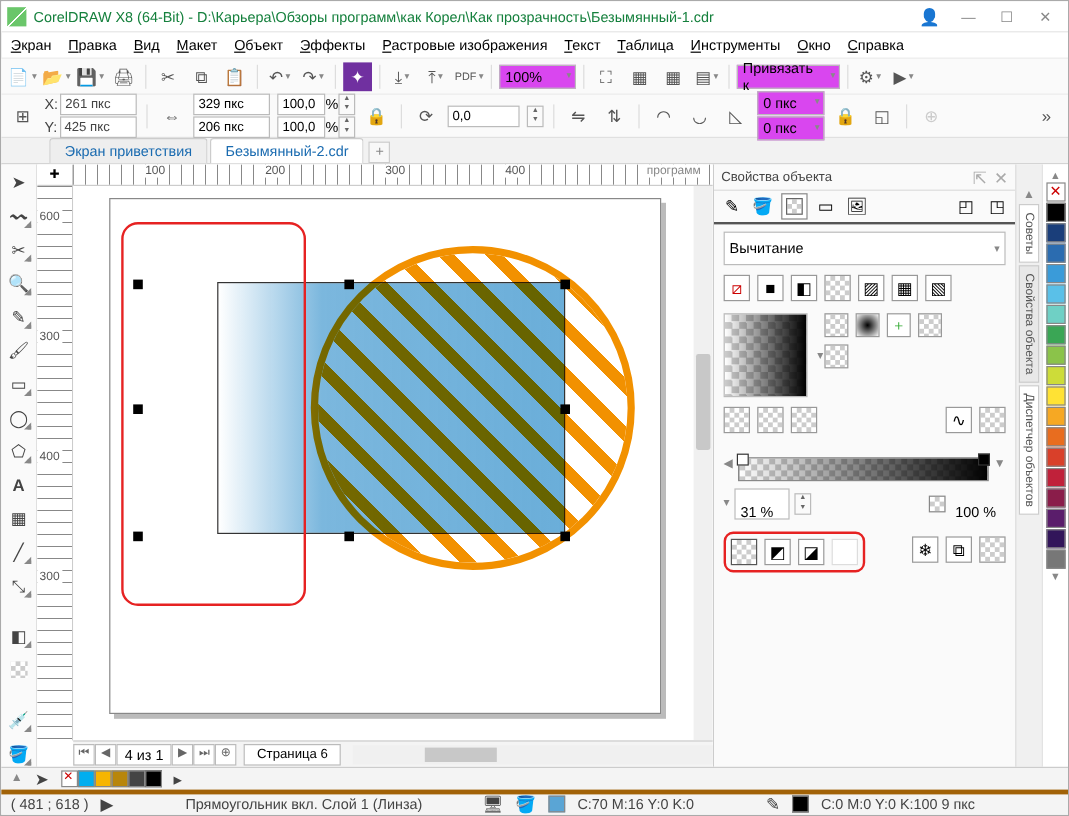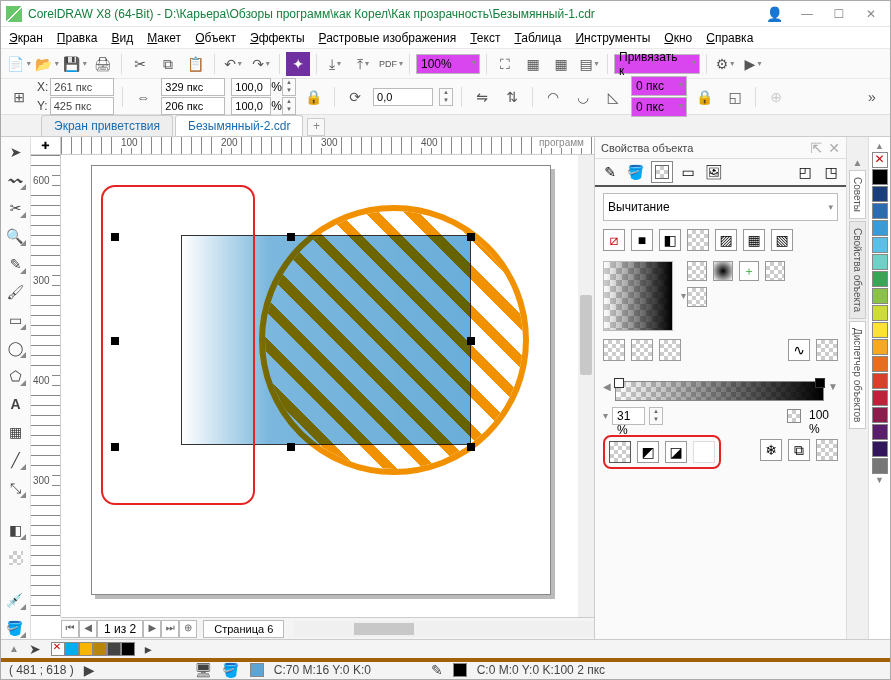--- a/index.html
+++ b/index.html
@@ -85,21 +85,21 @@
 .combofull::after { content: "▾"; position: absolute; right: 4px; font-size: 9px; color: #888; }
 .btnrow { display: flex; gap: 6px; margin-top: 8px; }
 .sqbtn { width: 22px; height: 22px; border: 1px solid #999; background: #fff; display: flex; align-items: center; justify-content: center; position: relative; }
 .gradprev { width: 70px; height: 70px; border: 1px solid #bbb; background: linear-gradient(to right, rgba(0,0,0,0.0), #000), repeating-conic-gradient(#ccc 0 25%, #fff 0 50%) 0 0/12px 12px; position: relative; }
 .subgrid { display: flex; flex-wrap: wrap; gap: 6px; width: 120px; }
 .subgrid .sqbtn { width: 20px; height: 20px; }
 .nodebar { width: 100%; height: 20px; border: 1px solid #888; margin-top: 10px; background: linear-gradient(to right, rgba(0,0,0,0) 0%, #000 100%), repeating-conic-gradient(#ccc 0 25%, #fff 0 50%) 0 0/10px 10px; position: relative; }
 .nodebar .node { position: absolute; top: -4px; width: 10px; height: 10px; border: 1px solid #333; background: #fff; }
 .pctrow { display: flex; align-items: center; gap: 6px; margin-top: 6px; justify-content: space-between; }
 .pctrow .grp { display: flex; align-items: center; gap: 4px; }
-.pctbox { border: 1px solid #bbb; padding: 1px 4px; width: 33px; height: 18px; background: #fff; }
+.pctbox { border: 1px solid #bbb; padding: 12px 4px; width: 46px; height: 18px; background: #fff; }
 .redhl { border: 2px solid #e62222; border-radius: 8px; padding: 4px; display: inline-flex; gap: 6px; margin-top: 10px; }
 
 
 .sidetabs { width: 22px; background: #f0f0f0; border-left: 1px solid #ddd; display: flex; flex-direction: column; align-items: center; padding-top: 20px; gap: 2px; }
 .sidetabs .vtab { writing-mode: vertical-rl; font-size: 10px; padding: 6px 2px; color: #555; border: 1px solid #ccc; background: #fff; }
 .sidetabs .vtab.active { background: #e8e8e8; }
 .palette { width: 22px; background: #fff; border-left: 1px solid #ddd; padding-top: 4px; display: flex; flex-direction: column; align-items: center; gap: 1px; }
 .palette .sw { width: 16px; height: 16px; border: 1px solid #888; }
 
 
@@ -411,21 +411,21 @@
       <div class="sel-handle" style="left:226px;top:288px"></div>
       <div class="sel-handle" style="left:406px;top:288px"></div>
       <div class="redbox"></div>
       <div class="scrollbar-v">
           <div class="thumb"></div>
         </div>
     </div>
     <div class="pagetabs">
       <div class="navbtn">⏮</div>
       <div class="navbtn">◀</div>
-      <div style="padding:0 6px;border:1px solid #bbb;height:18px;line-height:16px;background:#fff">1 из 2</div>
+      <div style="padding:0 6px;border:1px solid #bbb;height:18px;line-height:16px;background:#fff">4 из 1</div>
       <div class="navbtn">▶</div>
       <div class="navbtn">⏭</div>
       <div class="navbtn">⊕</div>
       <div class="ptab">Страница 6</div>
       <div class="scroll-h">
           <div class="thumb"></div>
         </div>
     </div>
   </div>
 
@@ -602,23 +602,24 @@
       <div style="background:#b8860b"></div>
       <div style="background:#444"></div>
       <div style="background:#000"></div>
     </div>
     <span class="ico">▸</span>
   </div>
   <div class="row" style="border-top:4px solid #a16207">
     <span>( 481  ; 618   )</span>
     <span class="ico">▶</span>
     <span style="flex:0 0 40px"></span>
+    <span>Прямоугольник вкл. Слой 1  (Линза)</span>
     <span style="flex:0 0 30px"></span>
     <span class="ico">🖥</span>
     <span class="ico">🪣</span>
     <span style="width:14px;height:14px;background:#5aa5d5;border:1px solid #888;display:inline-block"></span>
     <span>C:70 M:16 Y:0 K:0</span>
     <span style="flex:0 0 40px"></span>
     <span class="ico">✎</span>
     <span style="width:14px;height:14px;background:#000;border:1px solid #888;display:inline-block"></span>
-    <span>C:0 M:0 Y:0 K:100  2 пкс</span>
+    <span>C:0 M:0 Y:0 K:100  9 пкс</span>
   </div>
 </div>
 
 </body></html>

